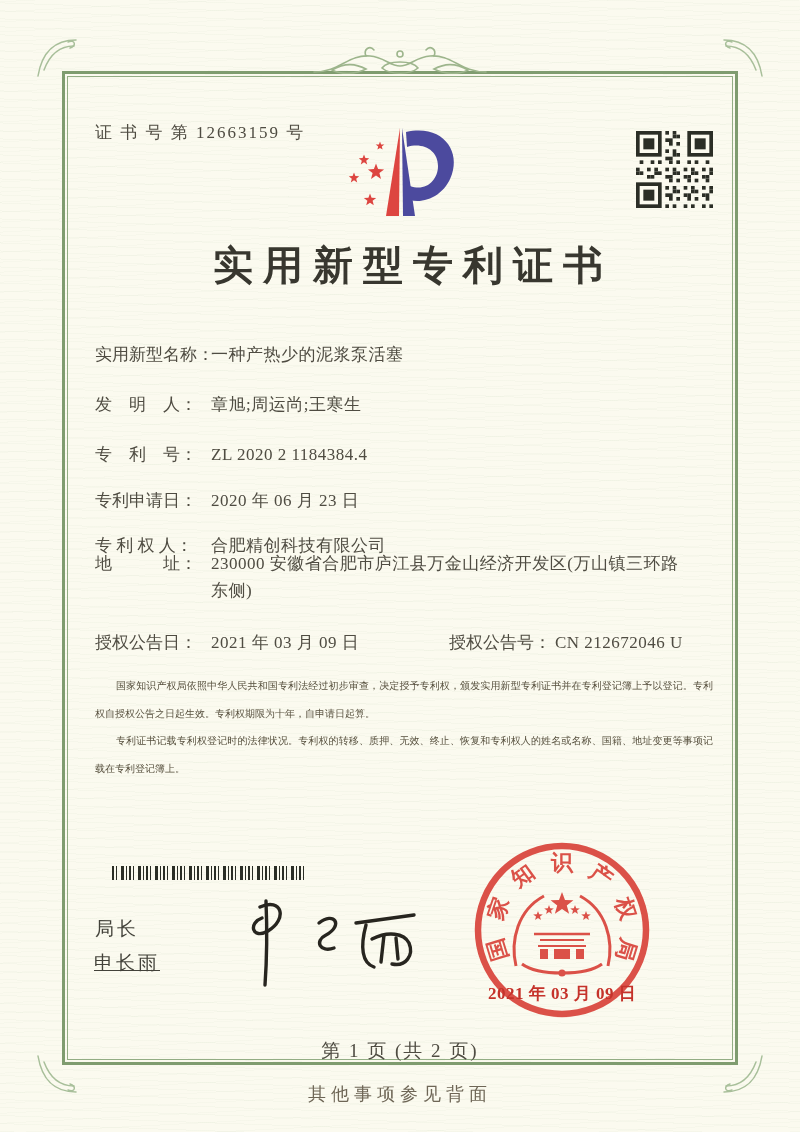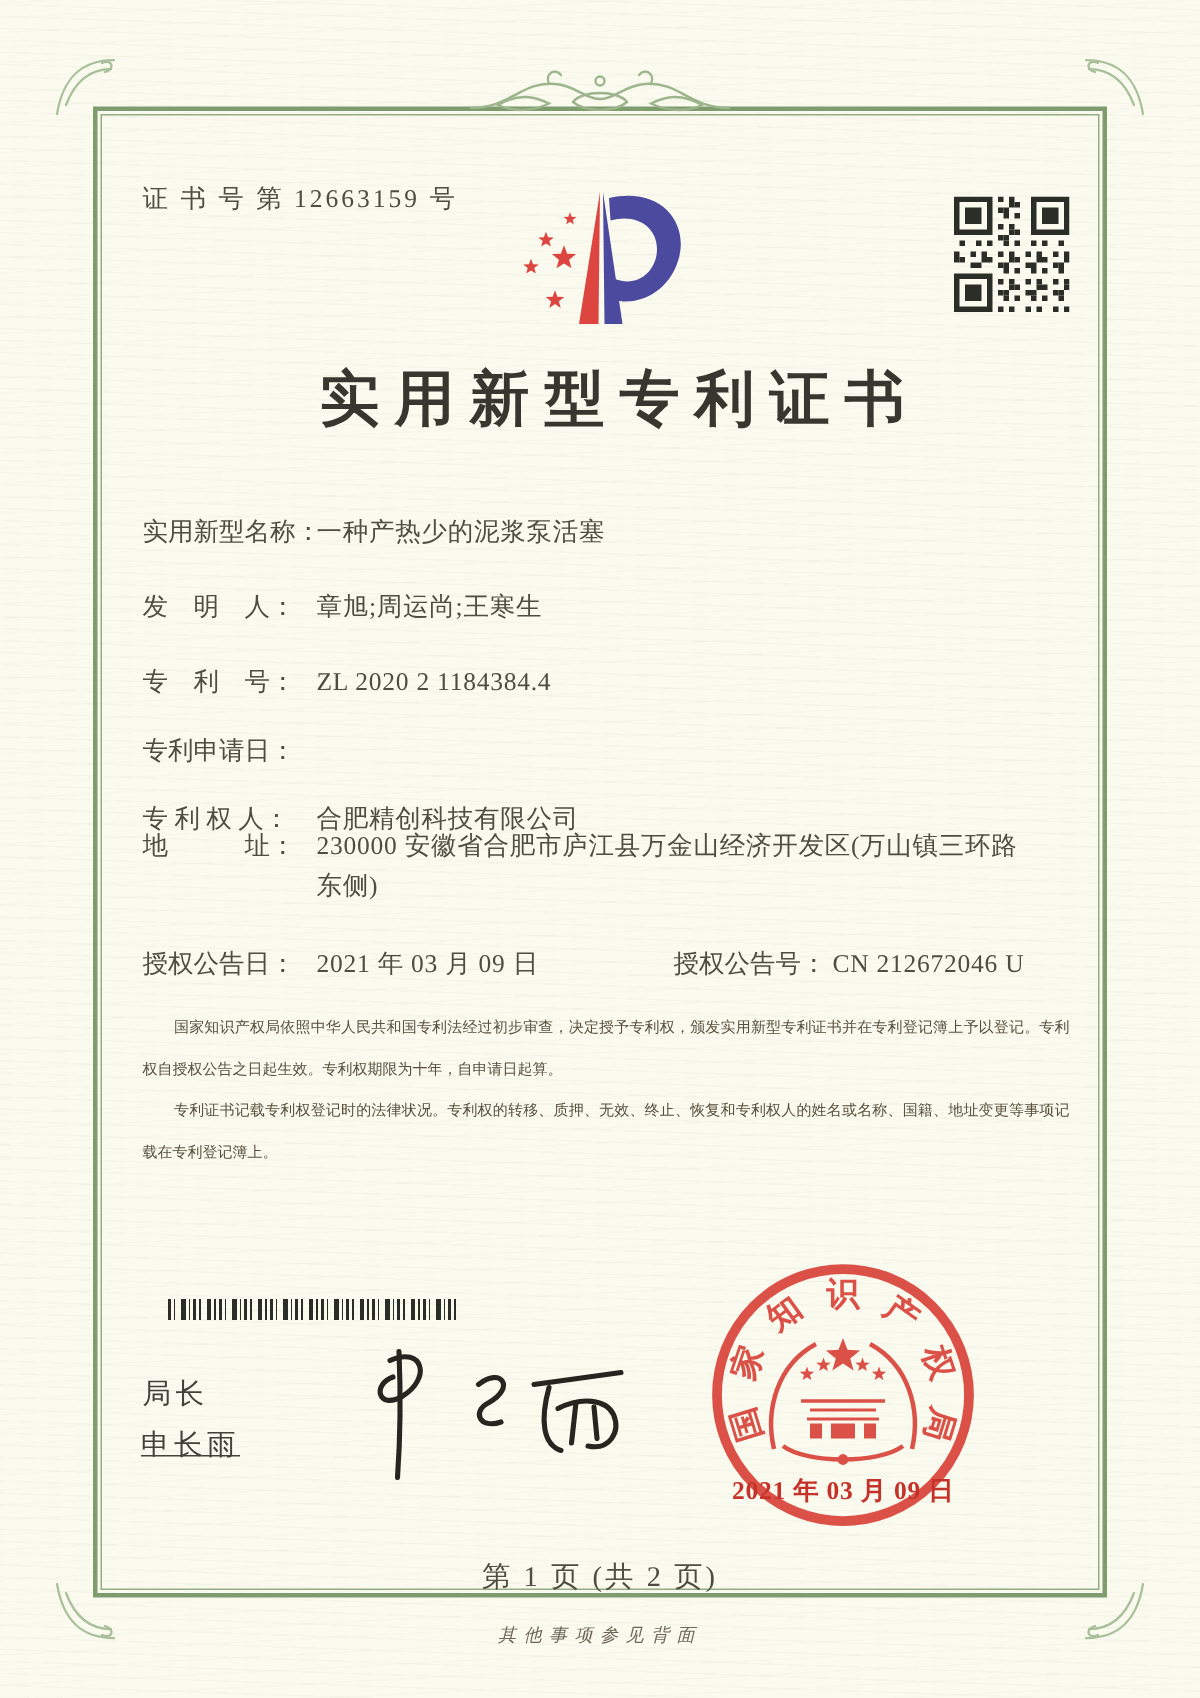--- a/index.html
+++ b/index.html
@@ -72,21 +72,21 @@
     position:absolute;left:488px;top:982px;width:160px;
     font-size:17px;color:#c5322a;font-weight:600;letter-spacing:0.5px;
   }
   
   .page-number{
     position:absolute;left:0;top:1038px;width:800px;text-align:center;
     font-size:19px;color:#4f4c42;letter-spacing:2px;
   }
   .back-note{
     position:absolute;left:0;top:1082px;width:800px;text-align:center;
-    font-size:12px;color:#6e6656;letter-spacing:5px;font-style:italic;
+    font-size:18px;color:#6e6656;letter-spacing:5px;
   }
 </style>
 </head>
 <body>
 
 <div id="page">
 
   <div class="frame">
     <div class="frame-inner"></div>
   </div>
@@ -244,20 +244,21 @@
   <div class="field-row" style="top:341px;">
     <span class="field-label">实用新型名称：</span>
     <span class="field-value">一种产热少的泥浆泵活塞</span>
   </div>
   <div class="field-row" style="top:441px;">
     <span class="field-label">专　利　号：</span>
     <span class="field-value">ZL 2020 2 1184384.4</span>
   </div>
   <div class="field-row" style="top:487px;">
     <span class="field-label">专利申请日：</span>
+    <span class="field-value">2020 年 06 月 23 日</span>
   </div>
   <div class="field-row" style="top:532px;">
     <span class="field-label">专 利 权 人：</span>
     <span class="field-value">合肥精创科技有限公司</span>
   </div>
   <div class="field-row" style="top:550px;">
     <span class="field-label">地　　　址：</span>
     <span class="field-value">230000 安徽省合肥市庐江县万金山经济开发区(万山镇三环路东侧)</span>
   </div>
   <div class="field-row" style="top:629px;">

